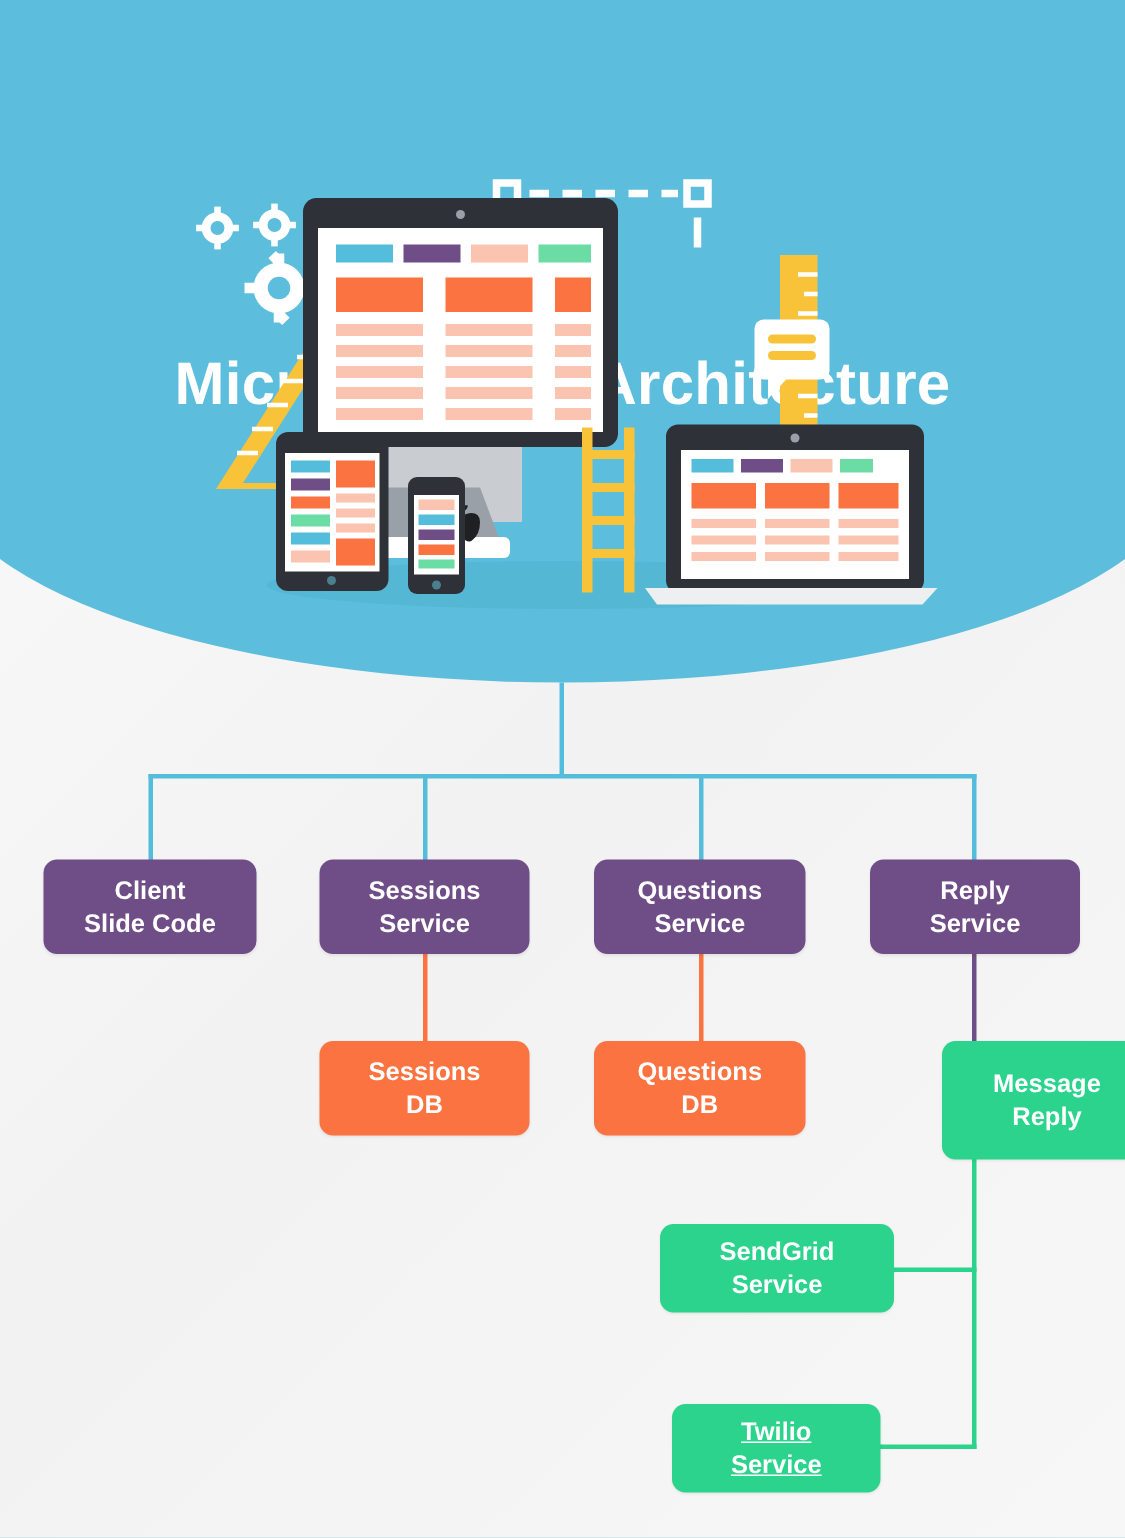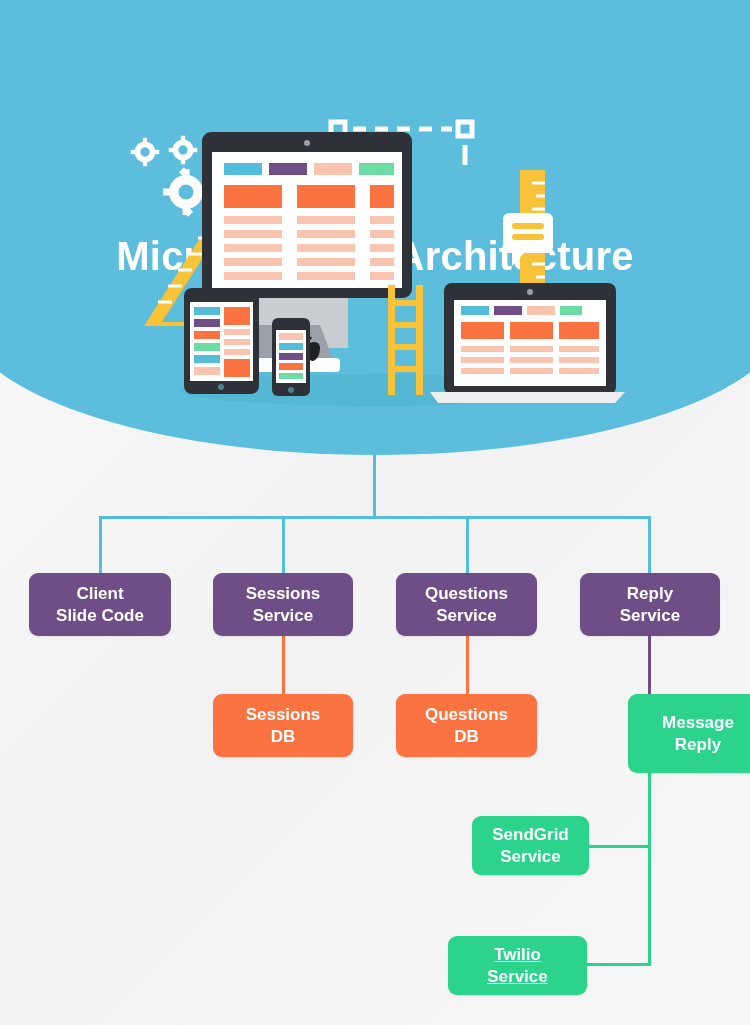--- a/index.html
+++ b/index.html
@@ -301,21 +301,21 @@
   <div class="node n-orange" style="left:396px; top:694px; width:141px; height:63px;">
     <span>Questions</span>
     <span>DB</span>
   </div>
 
   <div class="node n-green" style="left:580px; top:694px; width:140px; height:79px;margin-left:48px;">
     <span>Message</span>
     <span>Reply</span>
   </div>
 
-  <div class="node n-green" style="left:472px; top:816px; width:117px; height:59px;">
+  <div class="node n-green" style="left:440px; top:816px; width:156px; height:59px;">
     <span>SendGrid</span>
     <span>Service</span>
   </div>
 
   <div class="node n-green" style="left:448px; top:936px; width:139px; height:59px;text-decoration:underline;">
     <span>Twilio</span>
     <span>Service</span>
   </div>
 
 </div>

